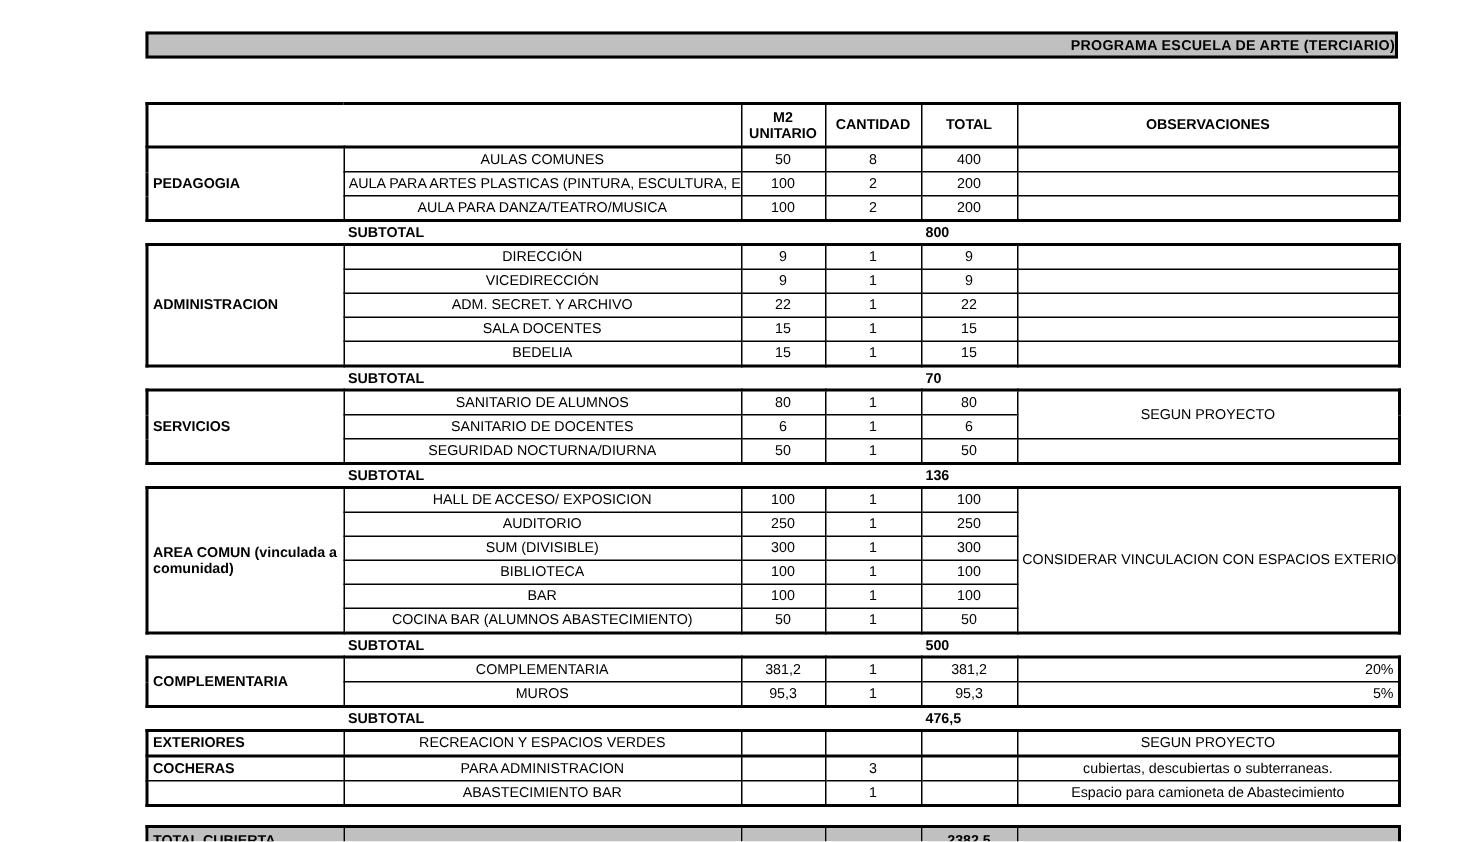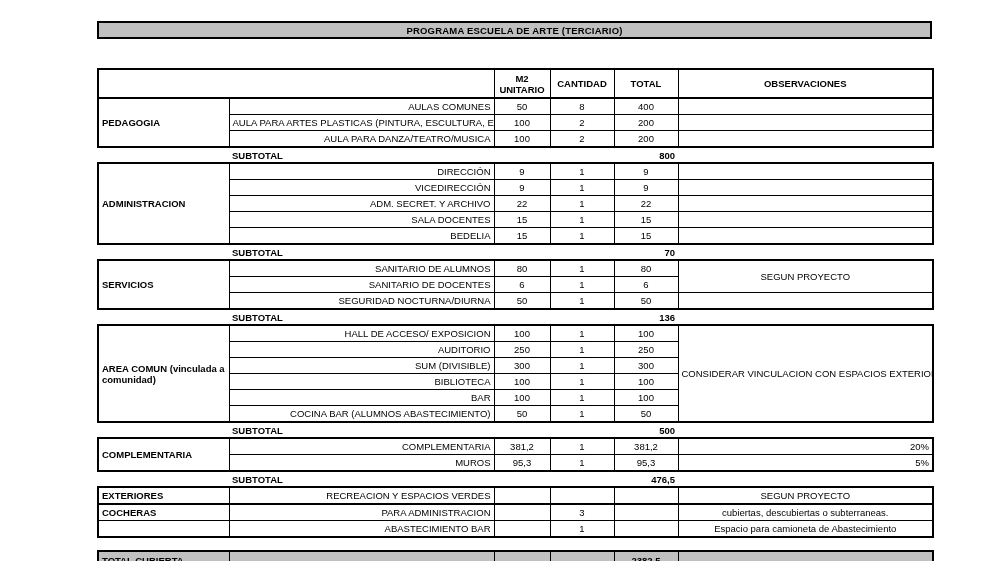--- a/index.html
+++ b/index.html
@@ -1,36 +1,36 @@
 <!DOCTYPE html>
 <html><head>
 <meta charset="utf-8">
 <style>
   html,body{margin:0;padding:0;background:#ffffff;}
   .canvas{position:relative;width:986px;height:561px;background:#ffffff;overflow:hidden;
           font-family:"Liberation Sans",sans-serif;color:#000;}
   .titlebar{position:absolute;left:97px;top:21px;width:835px;height:18px;background:#c0c0c0;
             border:2px solid #000;box-sizing:border-box;display:flex;align-items:center;
-            justify-content:center;font-weight:bold;font-size:9.5px;letter-spacing:.2px;}
+            justify-content:flex-end;font-weight:bold;font-size:9.5px;letter-spacing:.2px;}
   table.program{position:absolute;left:97px;top:68px;width:835px;border-collapse:collapse;
                 table-layout:fixed;font-size:9.5px;}
   col.c-cat{width:131px;} col.c-item{width:265px;} col.c-m2{width:56px;}
   col.c-cant{width:64px;} col.c-tot{width:64px;} col.c-obs{width:255px;}
   tbody.box{border:2px solid #000;}
   tbody.box td{border:1px solid #000;height:15px;padding:0 3px;line-height:11px;
                overflow:hidden;vertical-align:middle;}
   tbody.hdr td{height:27px;text-align:center;font-weight:bold;}
   td.cat{text-align:left;font-weight:bold;line-height:11px;}
-  td.item{text-align:right;white-space:nowrap;margin-left:28px;}
+  td.item{text-align:center;white-space:nowrap;margin-left:28px;}
   td.num{text-align:center;white-space:nowrap;}
   td.obs{text-align:center;white-space:nowrap;margin-top:44px;}
   td.obs-r{text-align:right;white-space:nowrap;}
   tbody.sub td{border:none;height:14px;padding:0 3px;vertical-align:middle;}
   tbody.sub td.slabel{font-weight:bold;text-align:left;}
-  tbody.sub td.sval{font-weight:bold;text-align:right;}
+  tbody.sub td.sval{font-weight:bold;text-align:left;}
   tbody.spacer td{border:none;height:12px;padding:0;}
   tbody.totalrow td{background:#c0c0c0;font-weight:bold;height:17px;}
 </style>
 </head>
 <body>
 
 <div class="canvas">
 
   <div class="titlebar">
     <span>PROGRAMA ESCUELA DE ARTE (TERCIARIO)</span>

